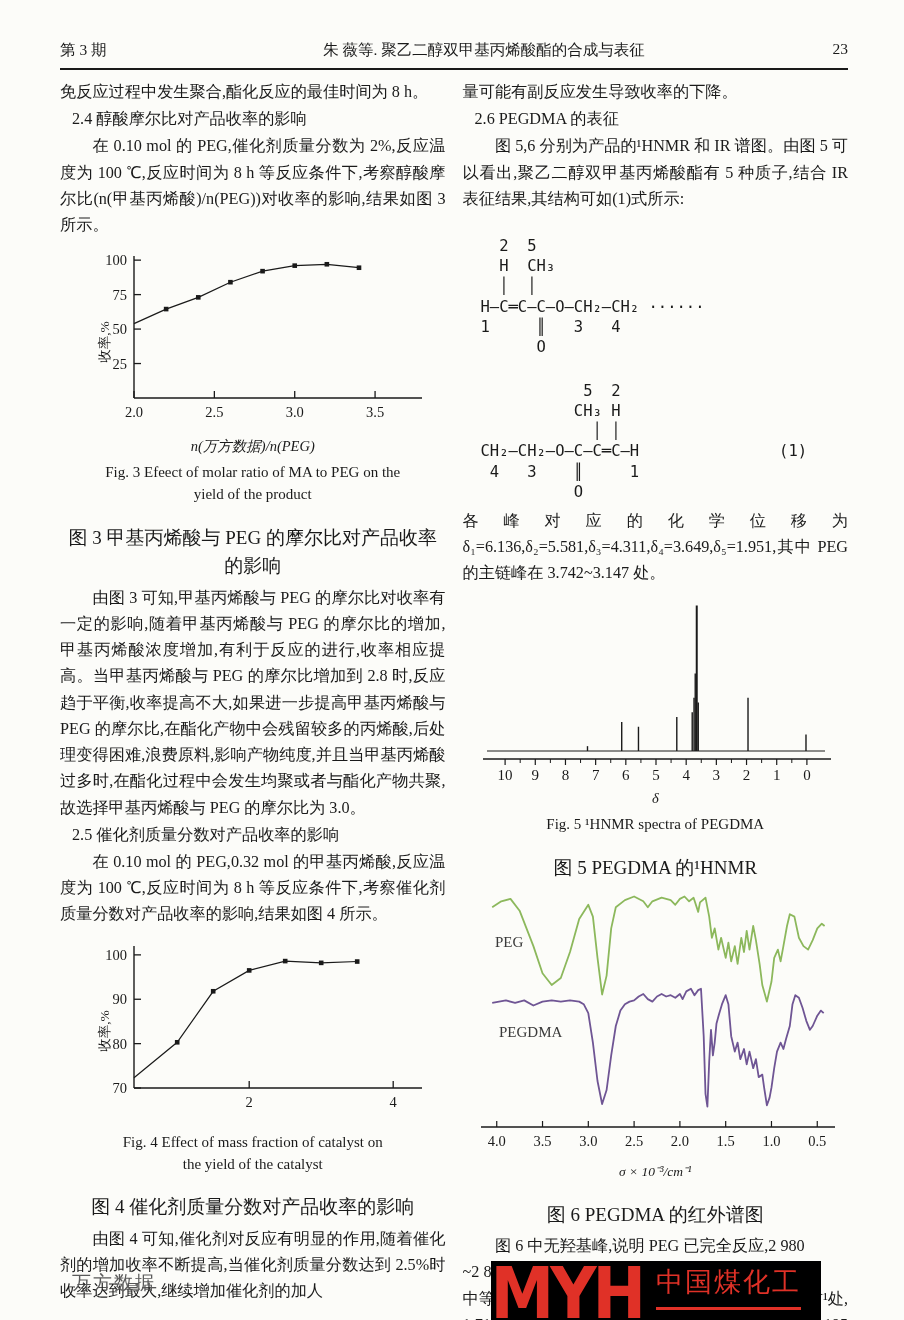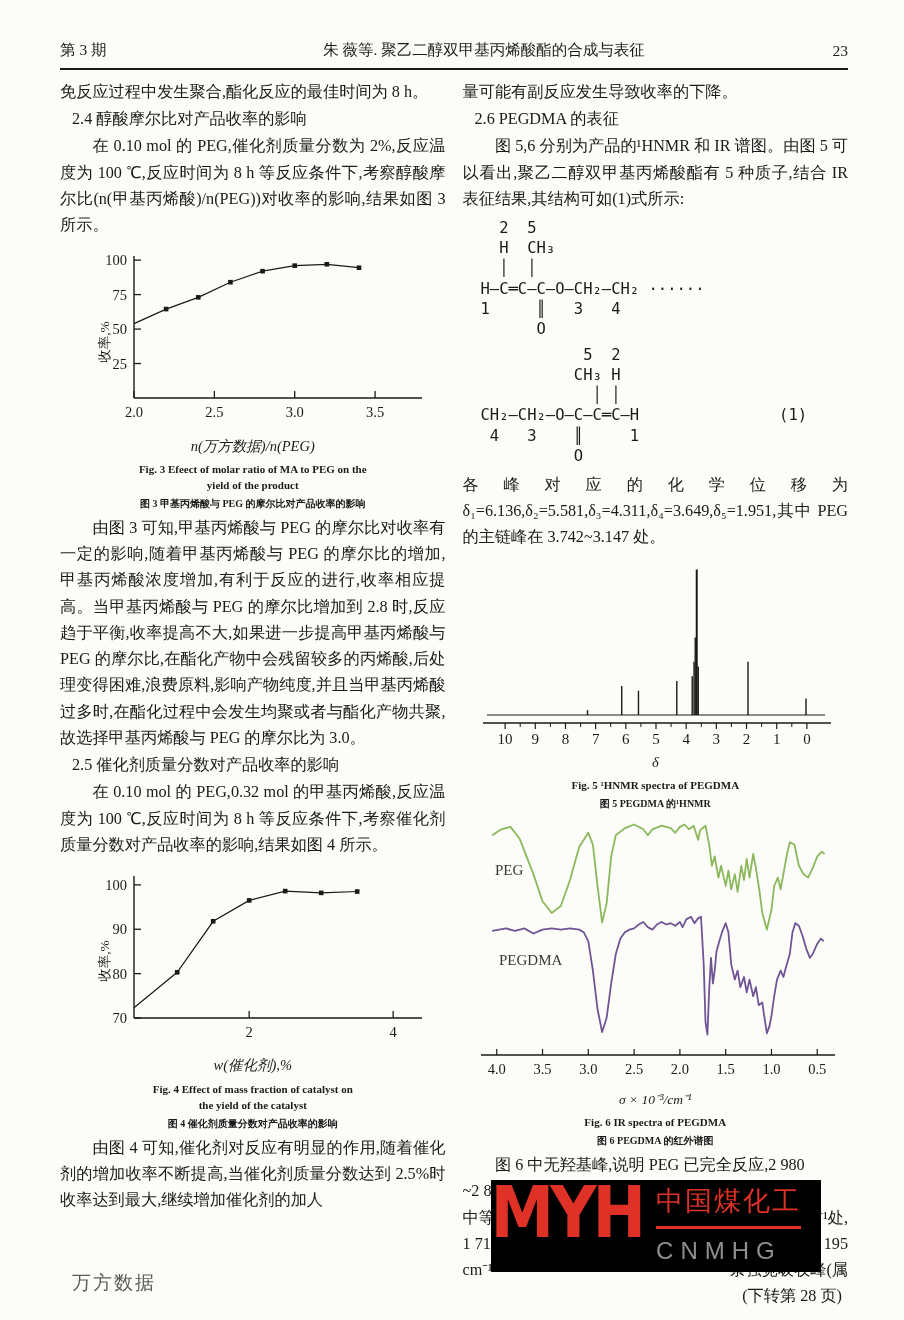--- a/index.html
+++ b/index.html
@@ -1,37 +1,37 @@
 <!DOCTYPE html>
 <html><head>
 <meta charset="utf-8">
 <style>
   html,body{margin:0;padding:0;}
   body{width:904px;height:1320px;position:relative;background:#fcfcf9;color:#1a1a1a;
        font-family:"Liberation Serif", serif;overflow:hidden;}
   .page{padding:40px 56px 0 60px;}
-  .hdr{display:flex;align-items:center;font-size:15.5px;}
+  .hdr{display:flex;align-items:flex-start;font-size:15.5px;}
   .hdr .issue{width:120px;}
   .hdr .rtitle{flex:1;text-align:center;}
   .hdr .pno{width:60px;text-align:right;}
   .hrule{border-bottom:2.2px solid #1a1a1a;margin-top:7px;margin-bottom:9px;}
   .cols{display:flex;gap:17px;}
   .col{width:386px;font-size:16.2px;line-height:1.62;text-align:justify;}
   p{margin:0;}
   .ind{text-indent:2em;}
   .sec{font-weight:normal;margin:1px 12px;}
   .fig{margin:6px 0 4px 0;text-align:center;}
   .figwrap{position:relative;display:inline-block;}
   .ylab{position:absolute;left:14px;top:50%;transform:translateY(-50%) rotate(-90deg);
         transform-origin:center;font-size:13.5px;white-space:nowrap;}
   .xlab{font-size:14.5px;font-style:italic;margin-top:-4px;}
-  .cap-en{font-weight:bold;font-size:11px;line-height:1.45;margin-top:4px;}
-  .cap-cn{font-weight:bold;font-size:10px;line-height:1.5;margin-top:2px;}
+  .cap-en{font-weight:normal;font-size:15px;line-height:1.45;margin-top:4px;}
+  .cap-cn{font-weight:normal;font-size:19px;line-height:1.5;margin-top:18px;}
   .formula{font-family:"DejaVu Sans Mono", monospace;font-size:15.5px;line-height:1.3;
-           margin:6px 0 6px 18px;text-align:left;}
+           margin:24px 0 6px 18px;text-align:left;}
   svg text{font-family:"Liberation Serif", serif;}
   .frag{display:flex;justify-content:space-between;}
   .wmzone{position:relative;}
   .wm{position:absolute;left:28px;top:28px;width:330px;height:92px;background:#000000;
       display:flex;align-items:flex-start;z-index:3;}
   .wm-logo{color:#e03127;font-family:"DejaVu Sans", sans-serif;font-weight:bold;
            font-size:64px;letter-spacing:-4px;transform:scaleY(1.12);line-height:1;}
   .wm-right{margin-left:14px;}
   .wm-cn{color:#e03127;font-size:27px;font-family:"Liberation Sans", sans-serif;letter-spacing:2px;}
   .wm-line{height:3px;background:#e03127;margin:2px 0 3px 0;}
@@ -121,21 +121,20 @@
               <text x="323.2" y="173" text-anchor="middle" font-size="14.5" fill="#1a1a1a">4</text>
               <polyline points="64.0,143.8 107.2,108.3 143.2,57.3 179.2,36.4 215.2,27.1 251.2,28.9 287.2,27.5" fill="none" stroke="#1a1a1a" stroke-width="1.2"></polyline>
               <rect x="104.89999999999999" y="105.99375000000002" width="4.6" height="4.6" fill="#1a1a1a"></rect>
               <rect x="140.89999999999998" y="54.96250000000002" width="4.6" height="4.6" fill="#1a1a1a"></rect>
               <rect x="176.89999999999998" y="34.10625" width="4.6" height="4.6" fill="#1a1a1a"></rect>
               <rect x="212.89999999999998" y="24.78750000000002" width="4.6" height="4.6" fill="#1a1a1a"></rect>
               <rect x="248.89999999999998" y="26.562499999999982" width="4.6" height="4.6" fill="#1a1a1a"></rect>
               <rect x="284.8999999999999" y="25.23125" width="4.6" height="4.6" fill="#1a1a1a"></rect>
             </svg>
         </div>
-        <div class="xlab">w(催化剂),%</div>
         <div class="cap-en">Fig. 4   Effect of mass fraction of catalyst on</div>
         <div class="cap-en" style="margin-top:0;">the yield of the catalyst</div>
         <div class="cap-cn">图 4   催化剂质量分数对产品收率的影响</div>
       </div>
 
       <p class="ind">由图 4 可知,催化剂对反应有明显的作用,随着催化剂的增加收率不断提高,当催化剂质量分数达到 2.5%时收率达到最大,继续增加催化剂的加人</p>
     </div>
 
     <div class="col">
       <p>量可能有副反应发生导致收率的下降。</p>
@@ -228,21 +227,20 @@
             <line x1="210.89473684210532" y1="238" x2="210.89473684210532" y2="232" stroke="#1a1a1a" stroke-width="1.2"></line>
             <text x="210.89473684210532" y="257" text-anchor="middle" font-size="14.5" fill="#1a1a1a">2.0</text>
             <line x1="256.68421052631584" y1="238" x2="256.68421052631584" y2="232" stroke="#1a1a1a" stroke-width="1.2"></line>
             <text x="256.68421052631584" y="257" text-anchor="middle" font-size="14.5" fill="#1a1a1a">1.5</text>
             <line x1="302.47368421052636" y1="238" x2="302.47368421052636" y2="232" stroke="#1a1a1a" stroke-width="1.2"></line>
             <text x="302.47368421052636" y="257" text-anchor="middle" font-size="14.5" fill="#1a1a1a">1.0</text>
             <line x1="348.2631578947369" y1="238" x2="348.2631578947369" y2="232" stroke="#1a1a1a" stroke-width="1.2"></line>
             <text x="348.2631578947369" y="257" text-anchor="middle" font-size="14.5" fill="#1a1a1a">0.5</text>
           </svg>
         <div class="xlab" style="font-size:13.5px;">σ × 10⁻³/cm⁻¹</div>
-        <div class="cap-en">Fig. 6   IR spectra of PEGDMA</div>
         <div class="cap-cn">图 6   PEGDMA 的红外谱图</div>
       </div>
 
       <div class="wmzone">
         <p class="ind">图 6 中无羟基峰,说明 PEG 已完全反应,2 980</p>
         <p>~2 840 cm⁻¹ 为 CH₃,CH₂ 的伸缩振动吸收峰,其</p>
         <p class="frag">
           <span>中等强</span>
           <span>在1 450 cm⁻¹处,</span>
         </p>

